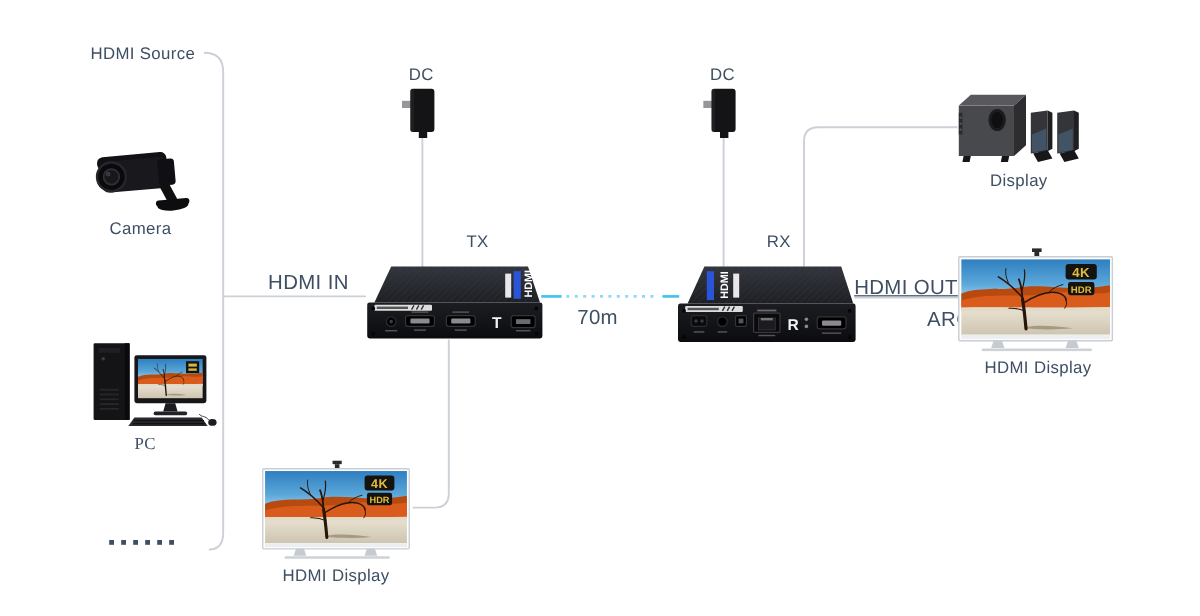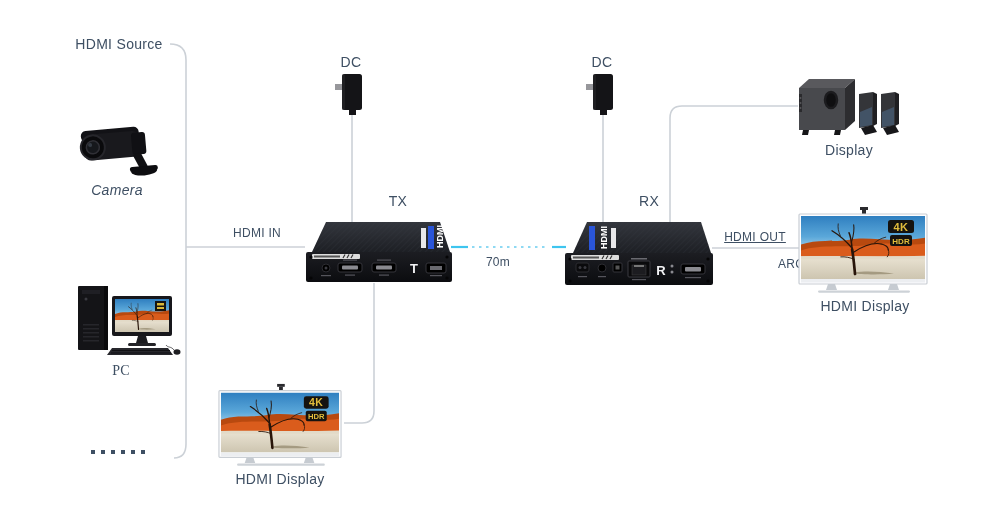--- a/index.html
+++ b/index.html
@@ -5,21 +5,21 @@
   html,body{margin:0;padding:0;background:#ffffff;}
   #canvas{
     position:relative;width:1000px;height:513px;background:#ffffff;
     font-family:"Liberation Sans",sans-serif;overflow:hidden;
   }
   .abs{position:absolute;}
   .lbl{
     position:absolute;transform:translateX(-50%);
     color:#3e4f63;font-size:14px;letter-spacing:.3px;white-space:nowrap;
   }
-  .lbl.sm{font-size:12px;}
+  .lbl.sm{font-size:17px;}
   #connectors{position:absolute;left:0;top:0;pointer-events:none;}
   .dots-row{position:absolute;left:91px;top:450px;display:flex;}
   .dots-row span{width:4px;height:4px;background:#3e4f63;margin-right:6px;display:block;}
   svg text{font-family:"Liberation Sans",sans-serif;}
 </style>
 </head>
 <body>
 
 <svg aria-hidden="true" style="position:absolute;width:0;height:0">
   <defs>
@@ -78,21 +78,21 @@
       <path d="M374,283 L374,411 Q374,423 362,423 L344,423"></path>
     </g>
     <g fill="none" stroke-width="2.2">
       <path d="M451,247 L468,247" stroke="#3ec5ef"></path>
       <path d="M472,247 L548,247" stroke="#8ed9f3" stroke-dasharray="2.5 4.5"></path>
       <path d="M552,247 L566,247" stroke="#3ec5ef"></path>
     </g>
   </svg>
 
   <div class="lbl" style="left:119px;top:36px;">HDMI Source</div>
-  <div class="lbl" style="left:117px;top:182px;font-style:italic;">Camera</div>
+  <div class="lbl" style="left:117px;top:182px;">Camera</div>
   <div class="lbl" style="left:121px;top:363px;font-family:Liberation Serif, serif;">PC</div>
   <div class="lbl" style="left:351px;top:54px;">DC</div>
   <div class="lbl" style="left:398px;top:193px;">TX</div>
   <div class="lbl sm" style="left:257px;top:226px;">HDMI IN</div>
   <div class="lbl sm" style="left:498px;top:255px;">70m</div>
   <div class="lbl" style="left:602px;top:54px;">DC</div>
   <div class="lbl" style="left:633px;top:193px;margin-left:16px;">RX</div>
   <div class="lbl" style="left:849px;top:142px;">Display</div>
   <div class="lbl sm" style="left:755px;top:230px;text-decoration:underline;">HDMI OUT</div>
   <div class="lbl sm" style="left:755px;top:257px;margin-left:36px;">ARC</div>

